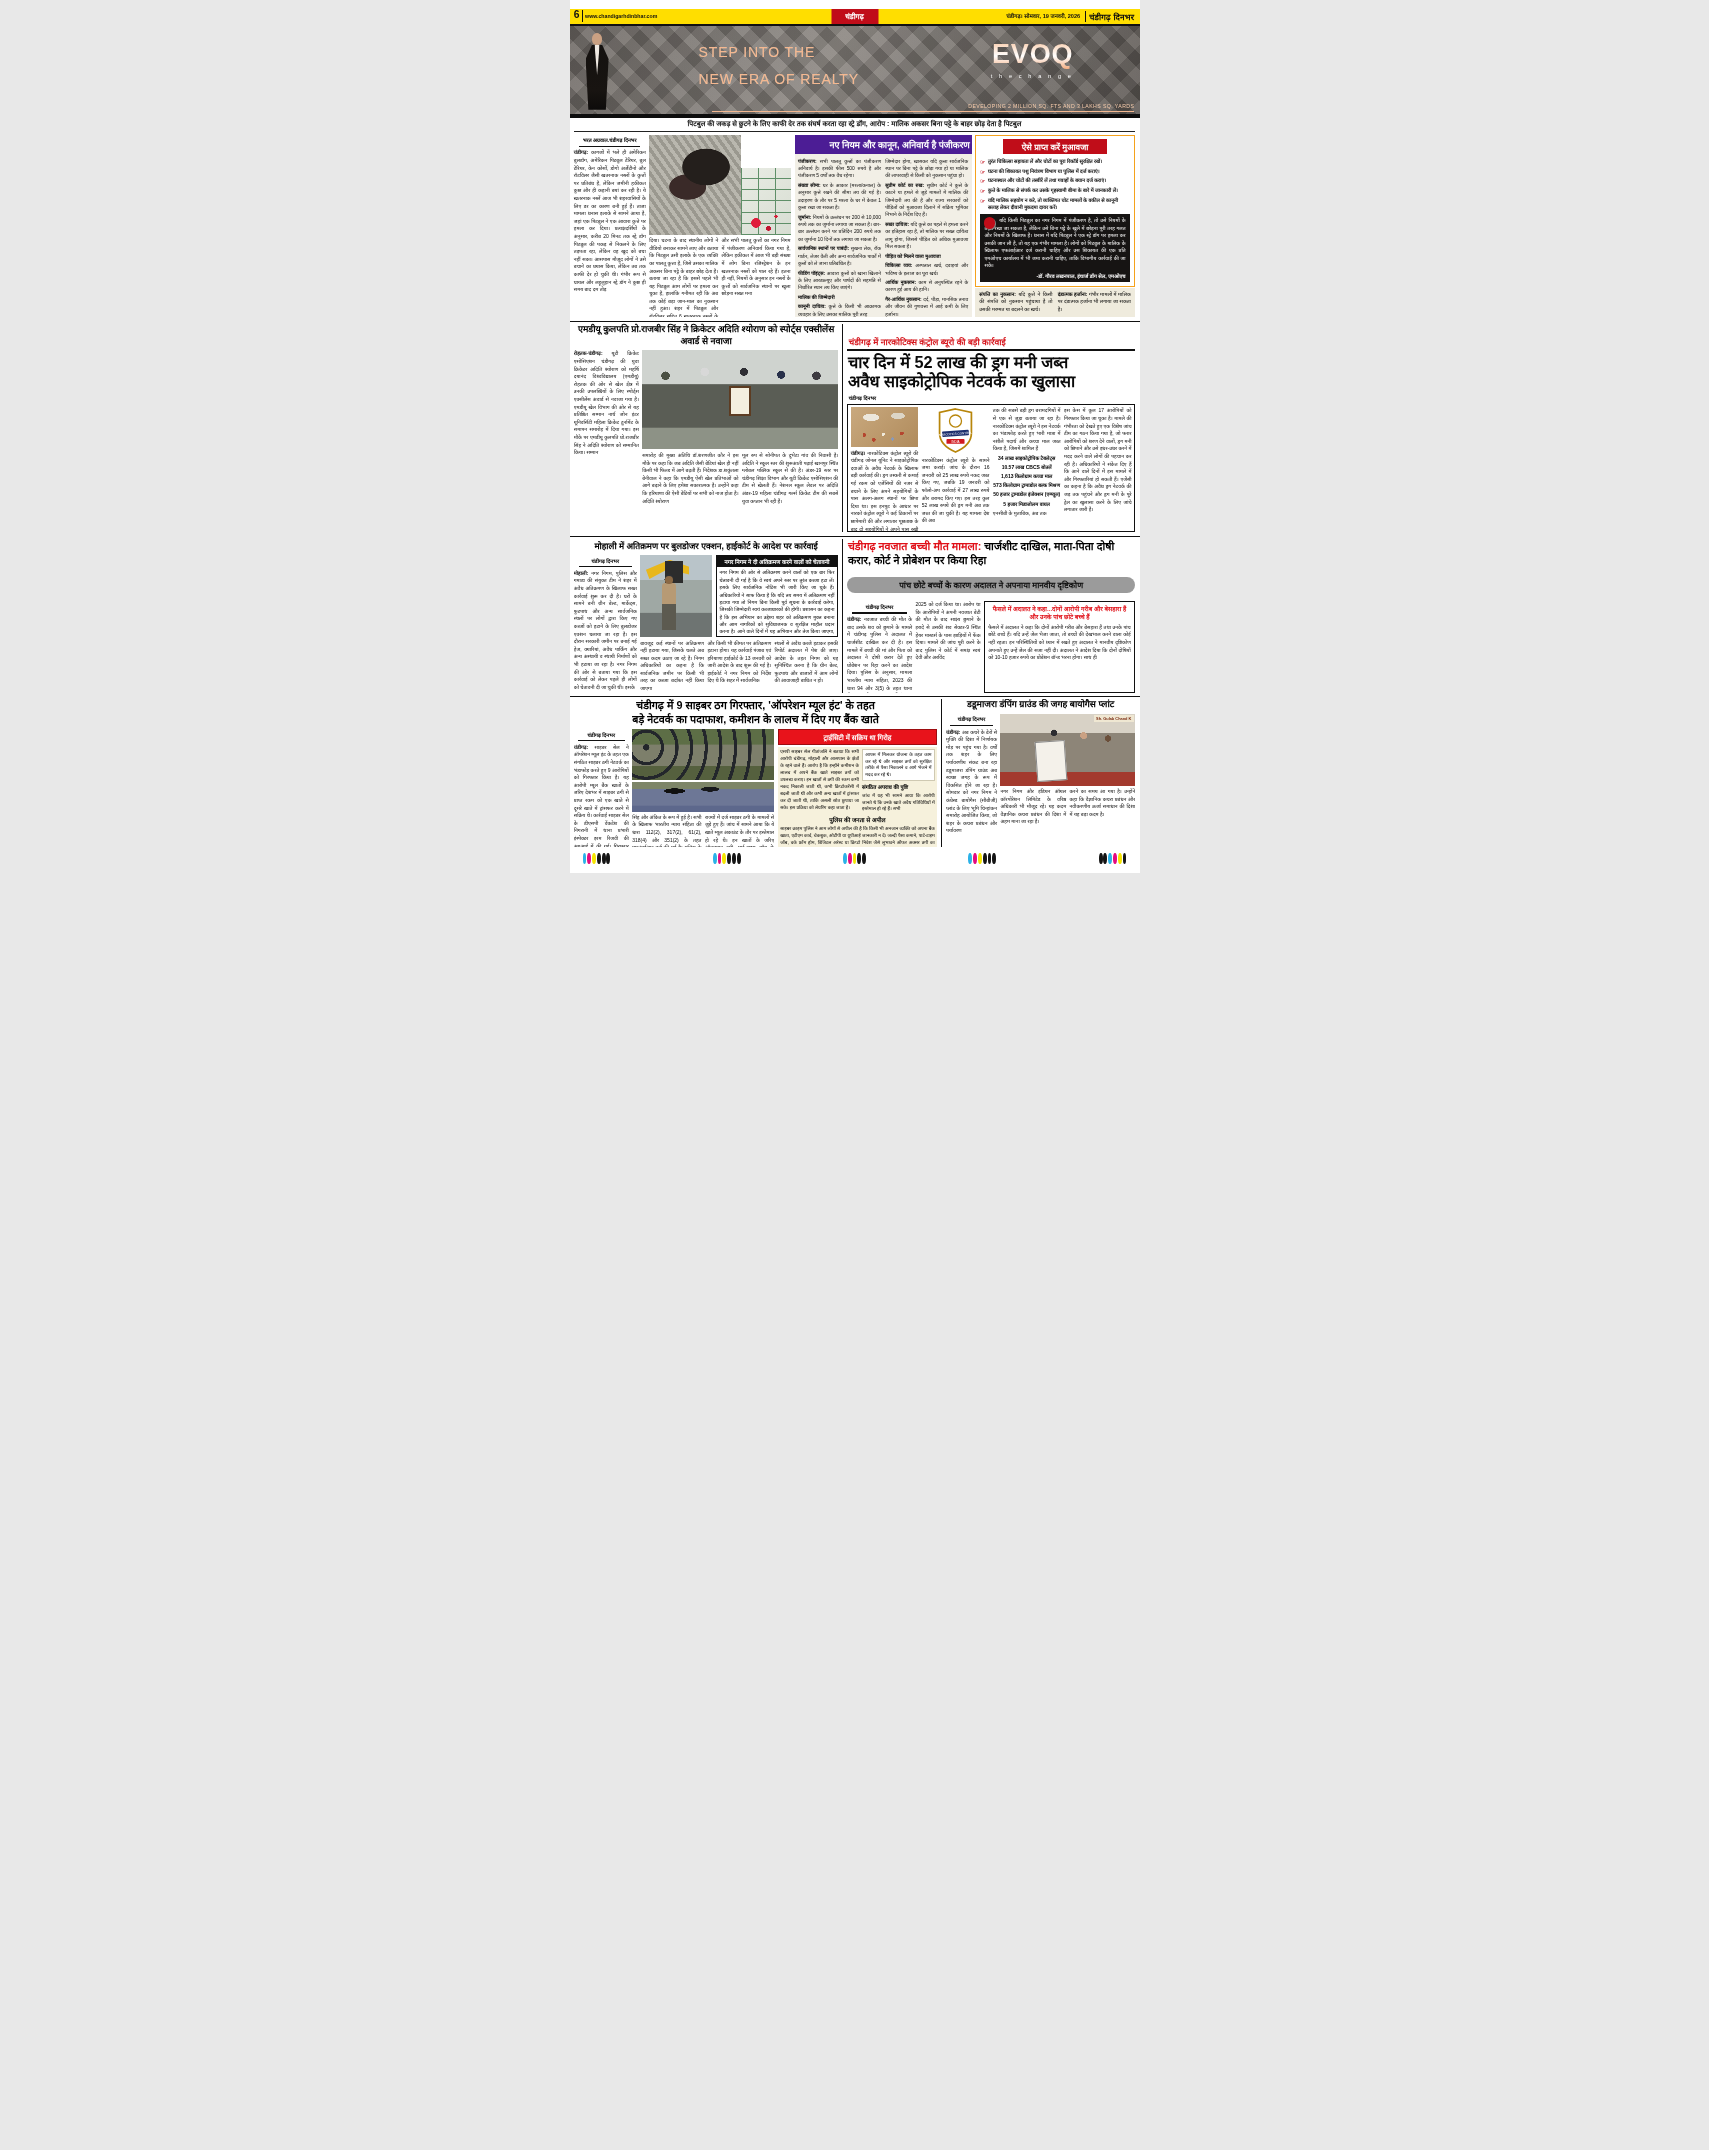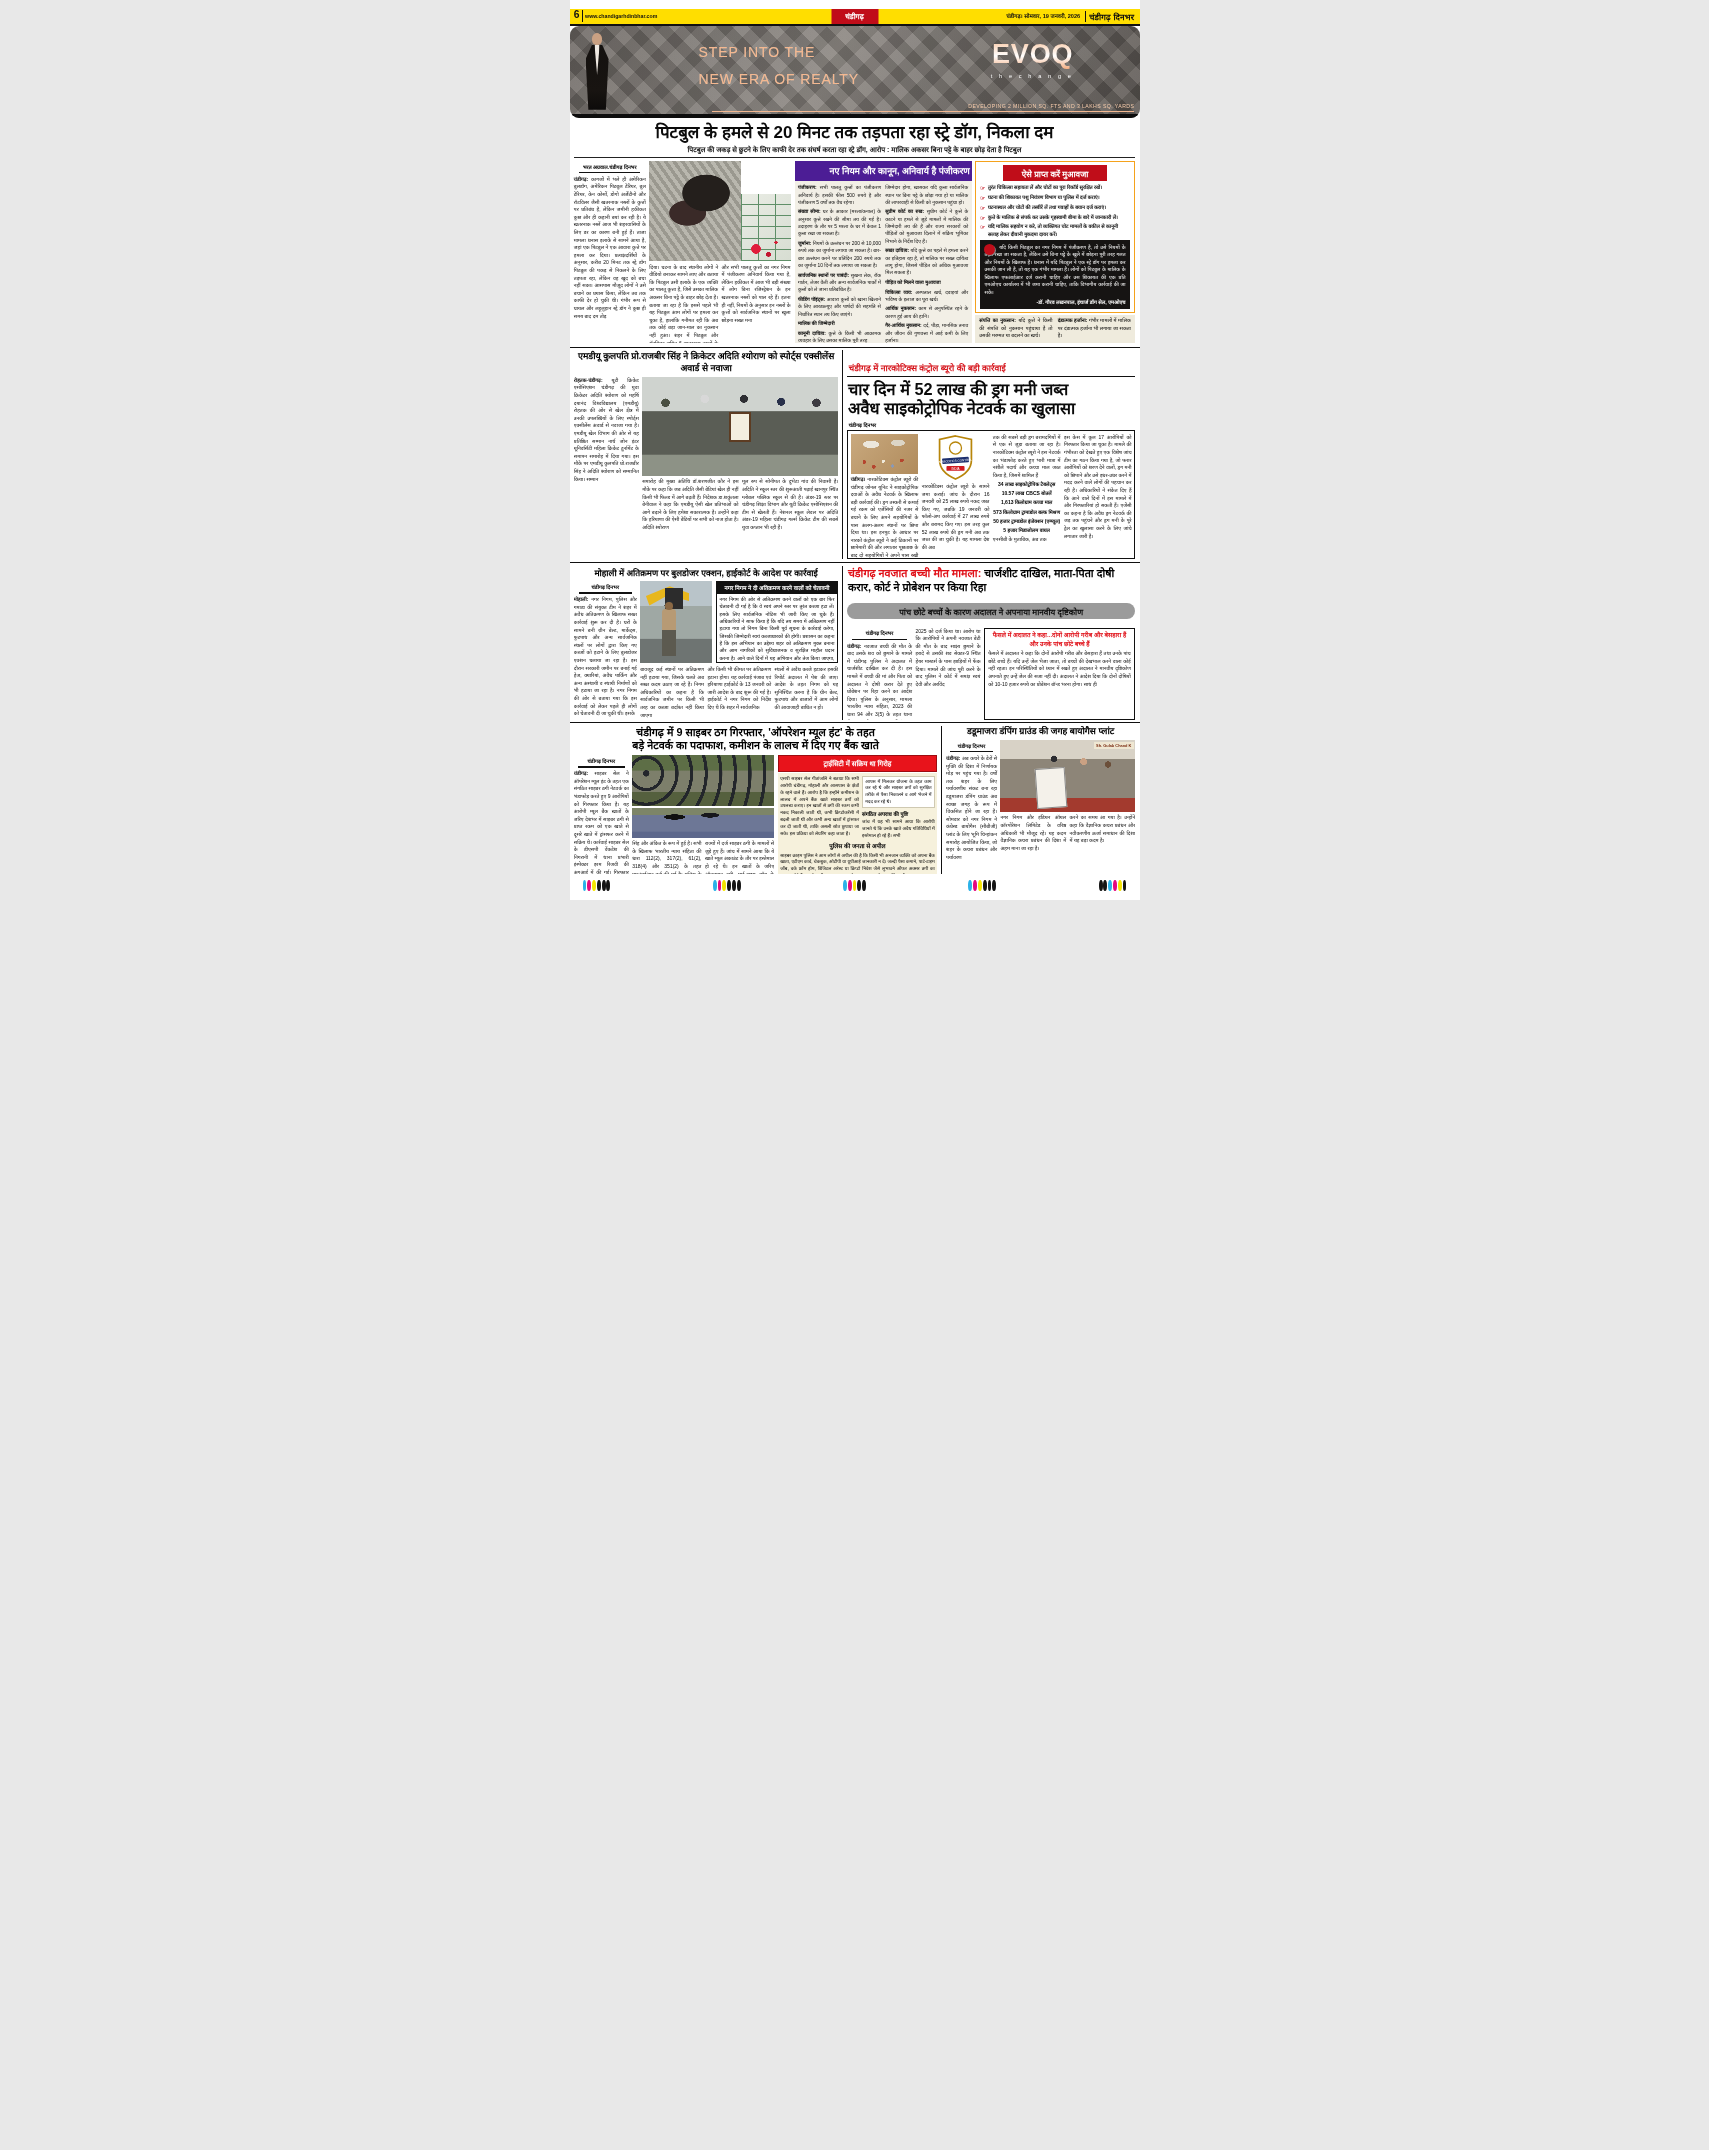--- a/index.html
+++ b/index.html
@@ -17,21 +17,21 @@
   .dateline { font-size:5.6px; font-weight:bold; color:#111; }
   .mast-divider { width:0.4px; background:#111; height:11.2px; }
   .paper-logo { font-size:8.2px; font-weight:bold; color:#0d0d0d; letter-spacing:0.2px; }
   .mast-rule { height:1.7px; background:#111; }
 
   
   .ad { height:92px; position:relative; overflow:hidden; color:#F4B890;
         background:
           repeating-linear-gradient(45deg, rgba(255,255,255,0.06) 0 11.2px, rgba(0,0,0,0.14) 11.2px 22.4px),
           repeating-linear-gradient(-45deg, rgba(255,255,255,0.05) 0 13px, rgba(0,0,0,0.10) 13px 26px),
-          linear-gradient(120deg,#6f6a66,#8a8580 45%,#5d5854); border-radius: 9px; }
+          linear-gradient(120deg,#6f6a66,#8a8580 45%,#5d5854); }
   .ad-man { position:absolute; left:14.6px; top:7.7px; width:26px; height:84px; }
   .ad-man .head { width:9.5px; height:11.2px; background:#caa183; border-radius:50% 50% 45% 45%; margin:0 auto; }
   .ad-man .body { width:23px; height:65px; margin:0 auto; background:linear-gradient(180deg,#14110f 0%,#181411 70%,#0d0b0a); clip-path:polygon(28% 0,72% 0,100% 22%,88% 100%,12% 100%,0 22%); position:relative; }
   .ad-man .shirt { position:absolute; left:50%; top:0; transform:translateX(-50%); width:5.2px; height:30px; background:#efe9e2; clip-path:polygon(0 0,100% 0,50% 100%); }
   .ad-line1, .ad-line2 { font-size:14px; letter-spacing:0.9px; color:#F4B890; text-shadow:0 0.4px 0 rgba(255,255,255,0.25); white-space:nowrap; font-family:"Liberation Sans", sans-serif; }
   .ad-logo { position:absolute; right:66px; top:13px; text-align:right; }
   .ad-logo .brand { font-size:27px; font-weight:bold; letter-spacing:0.9px; background:linear-gradient(180deg,#F8C49E,#ffffff 55%,#F4A878); -webkit-background-clip:text; background-clip:text; color:transparent; }
   .ad-logo .brand-sub { margin-top:3.4px; font-size:5.6px; letter-spacing:2.6px; color:#ffffff; }
   .ad-tagline { position:absolute; right:5.2px; bottom:6px; left:142px; border-bottom:0.9px solid #F4B890; text-align:right; font-size:5.2px; letter-spacing:0.4px; color:#F8CDAD; padding-bottom:1.3px; }
   .ad-bottombar { position:absolute; left:0; right:0; bottom:0; height:3.9px; background:#0d0d0d; }
@@ -237,21 +237,20 @@
       <div class="ad-line2" style="margin-top:11.2px;">NEW ERA OF REALTY</div>
     </div>
     <div class="ad-logo">
       <div class="brand">EVOQ</div>
       <div class="brand-sub">t h e   c h a n g e</div>
     </div>
     <div class="ad-tagline">DEVELOPING 2 MILLION SQ. FTS AND 3 LAKHS SQ. YARDS</div>
     <div class="ad-bottombar"></div>
   </div>
 
-  <h1 class="lead-headline">पिटबुल के हमले से 20 मिनट तक तड़पता रहा स्ट्रे डॉग, निकला दम</h1>
   <div class="lead-subhead">पिटबुल की जकड़ से छुटने के लिए काफी देर तक संघर्ष करता रहा स्ट्रे डॉग, आरोप : मालिक अकसर बिना पट्टे के बाहर छोड़ देता है पिटबुल</div>
   <div class="thin-rule"></div>
 
   <section class="lead-band">
     <div class="lead-left">
       <div class="byline">भरत अग्रवाल.चंडीगढ़ दिनभर</div>
       <div class="byline-rule"></div>
       <p class="coltext"><b>चंडीगढ़:</b> <span>कागजों में भले ही अमेरिकन बुलडॉग, अमेरिकन पिटबुल टेरियर, बुल टेरियर, केन कोर्सो, डोगो अर्जेंटीनो और रॉटविलर जैसी खतरनाक नस्लों के कुत्तों पर प्रतिबंध है, लेकिन जमीनी हकीकत कुछ और ही कहानी बयां कर रही है। ये खतरनाक नस्लें आज भी शहरवासियों के लिए डर का कारण बनी हुई हैं। ताजा मामला धनास इलाके से सामने आया है, जहां एक पिटबुल ने एक आवारा कुत्ते पर हमला कर दिया। प्रत्यक्षदर्शियों के अनुसार, करीब 20 मिनट तक स्ट्रे डॉग पिटबुल की पकड़ से निकलने के लिए तड़पता रहा, लेकिन वह खुद को बचा नहीं सका। आसपास मौजूद लोगों ने उसे बचाने का प्रयास किया, लेकिन तब तक काफी देर हो चुकी थी। गंभीर रूप से घायल और लहूलुहान स्ट्रे डॉग ने कुछ ही समय बाद दम तोड़</span></p>
     </div>
     <div class="lead-mid">

